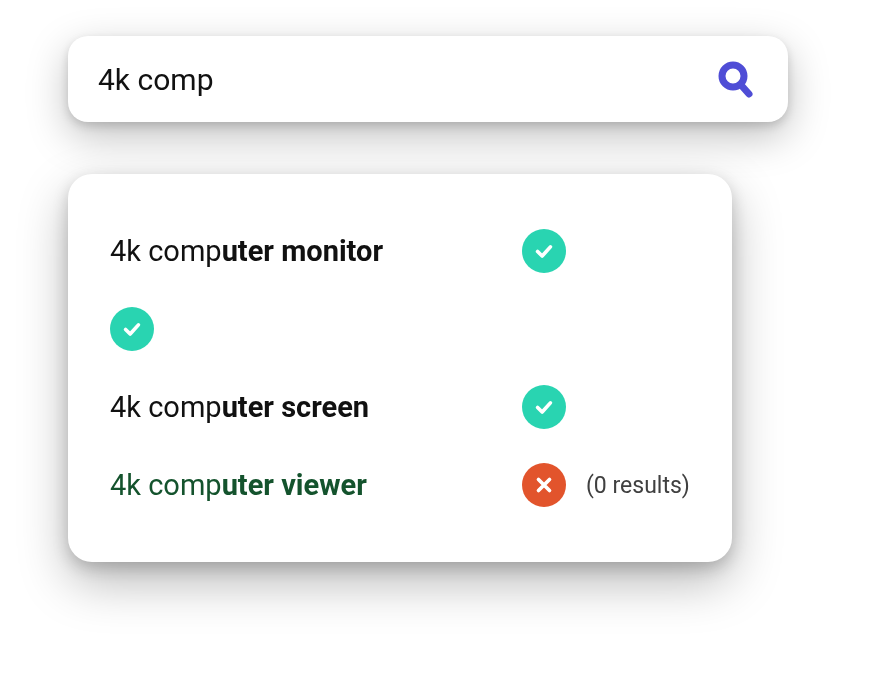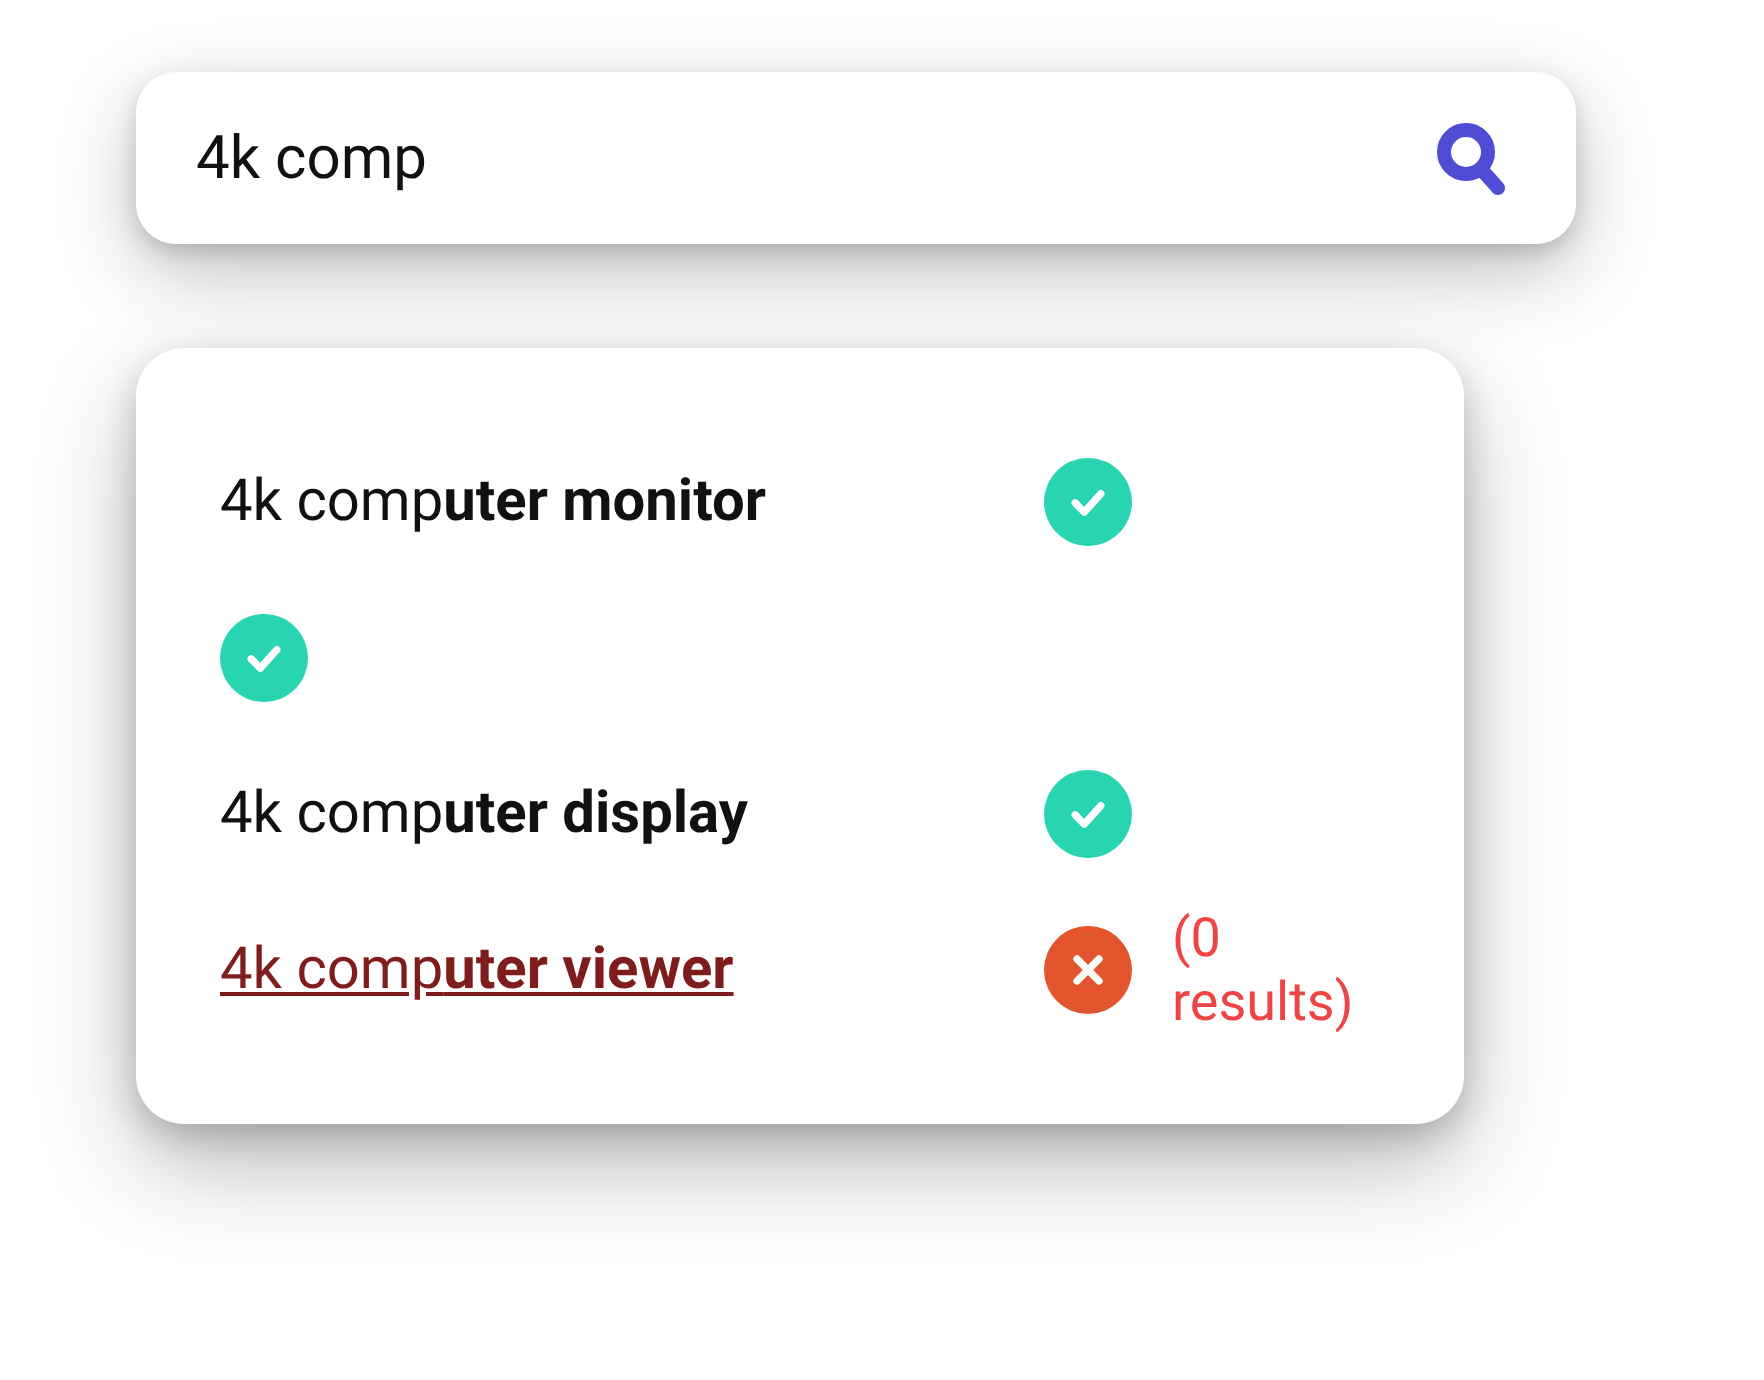--- a/index.html
+++ b/index.html
@@ -70,41 +70,40 @@
       flex: 0 0 auto;
       width: 412px;
     }
     .suggestion-text .prefix {
       font-weight: 400;
     }
     .suggestion-text .completion {
       font-weight: 700;
     }
     .suggestion-row.invalid .suggestion-text {
-      color: #7f1d1d;
-      text-decoration: underline;
+      color: #14532d;
     }
     .status-icon {
       width: 44px;
       height: 44px;
       border-radius: 50%;
       display: flex;
       align-items: center;
       justify-content: center;
       flex-shrink: 0;
     }
     .status-icon.ok {
       background: #29d4b1;
     }
     .status-icon.bad {
       background: #e2542c;
     }
     .note {
-      font-size: 27px;
-      color: #ef4444;
+      font-size: 23px;
+      color: #404040;
       margin-left: 20px;
       font-weight: 400;
     }
   </style>
 </head>
 <body>
 
 <div class="search-bar">
   <input class="search-input" type="text" value="4k comp" placeholder="" style="">
   <div class="search-icon-wrap">
@@ -133,21 +132,21 @@
     <span class="status-icon ok">
       <svg width="22" height="22" viewBox="0 0 24 24">
         <path d="M5 12.5 L10 17.5 L19 7.5" stroke="#ffffff" stroke-width="4" fill="none" stroke-linecap="round" stroke-linejoin="round"></path>
       </svg>
     </span>
     <span class="note"></span>
   </div>
 
   <div class="suggestion-row">
     <span class="suggestion-text">
-      <span class="prefix">4k comp</span><span class="completion">uter display</span>
+      <span class="prefix">4k comp</span><span class="completion">uter screen</span>
     </span>
     <span class="status-icon ok">
       <svg width="22" height="22" viewBox="0 0 24 24">
         <path d="M5 12.5 L10 17.5 L19 7.5" stroke="#ffffff" stroke-width="4" fill="none" stroke-linecap="round" stroke-linejoin="round"></path>
       </svg>
     </span>
     <span class="note"></span>
   </div>
 
   <div class="suggestion-row invalid">

